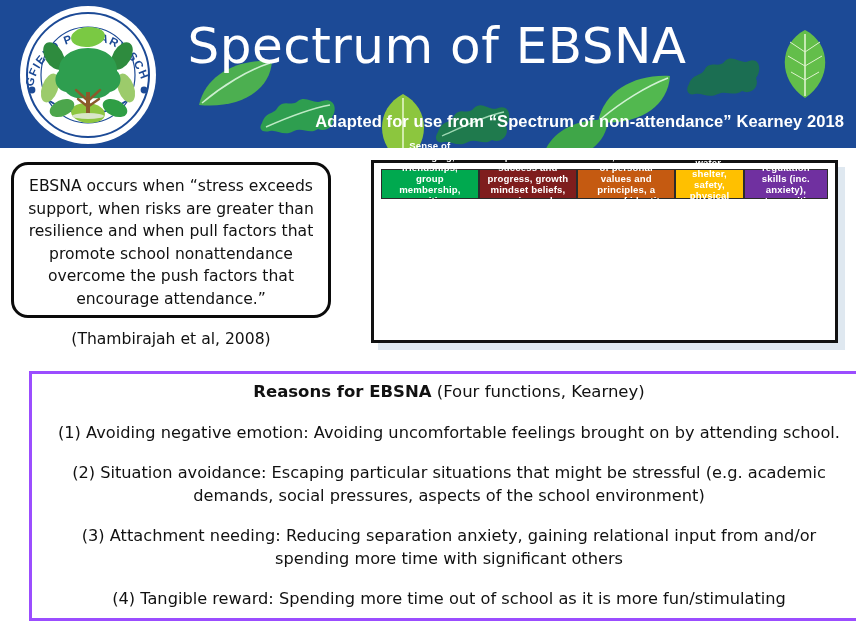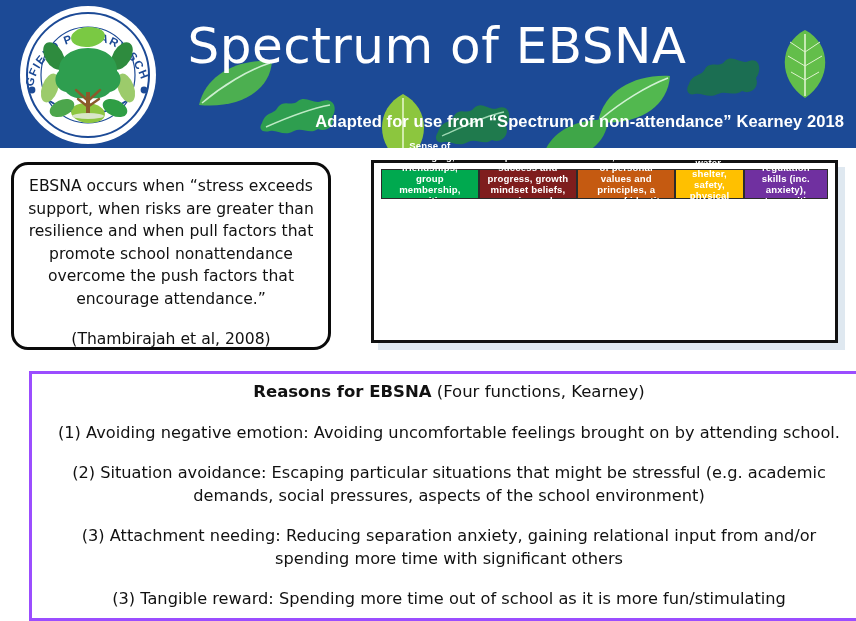--- a/index.html
+++ b/index.html
@@ -66,21 +66,21 @@
     height: 142px;
     z-index: 7;
   }
 
   
   .quote-box {
     position: absolute;
     left: 11px;
     top: 162px;
     width: 320px;
-    height: 188px;
+    height: 156px;
     border: 3px solid #0b0b0b;
     border-radius: 17px;
     background: #ffffff;
     box-sizing: border-box;
     padding: 10px 14px 8px 14px;
     text-align: center;
   }
   .quote-text {
     font-size: 15.6px;
     line-height: 22.5px;
@@ -266,14 +266,14 @@
   </div>
 </div>
 
 <div class="reasons-box" style="border-color: rgb(155, 77, 255); margin-left: 21px;">
   <div class="reasons-heading">
     <b>Reasons for EBSNA</b><span> (Four functions, Kearney)</span>
   </div>
   <div class="reason-item">(1) Avoiding negative emotion: Avoiding uncomfortable feelings brought on by attending school.</div>
   <div class="reason-item">(2) Situation avoidance: Escaping particular situations that might be stressful (e.g. academic demands, social pressures, aspects of the school environment)</div>
   <div class="reason-item">(3) Attachment needing: Reducing separation anxiety, gaining relational input from and/or spending more time with significant others</div>
-  <div class="reason-item">(3) Tangible reward: Spending more time out of school as it is more fun/stimulating</div>
+  <div class="reason-item">(4) Tangible reward: Spending more time out of school as it is more fun/stimulating</div>
 </div>
 
 </body></html>

